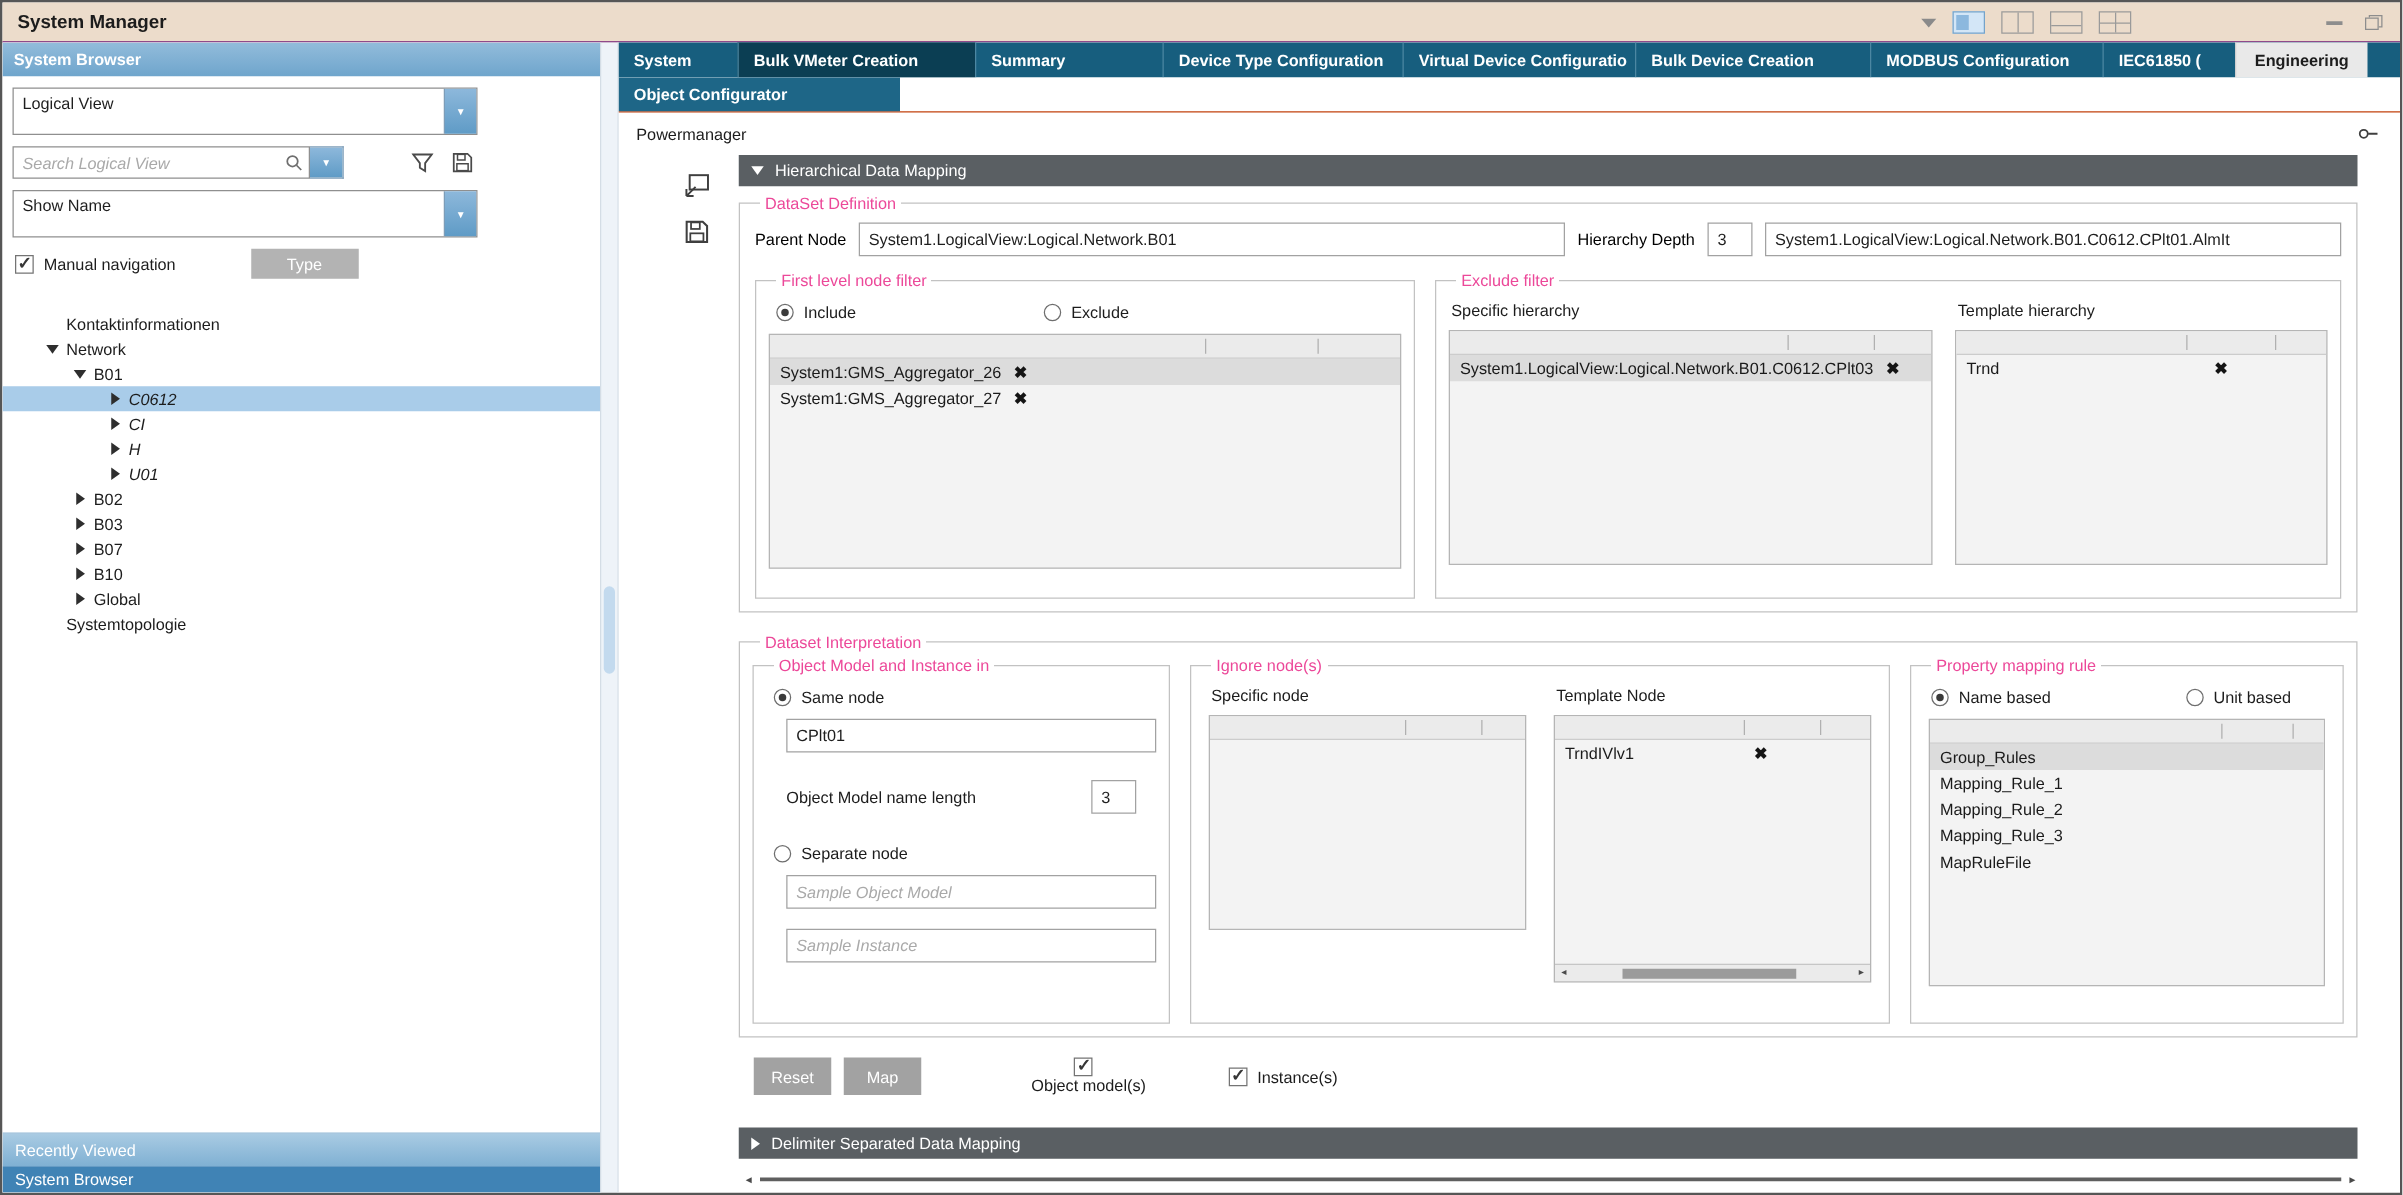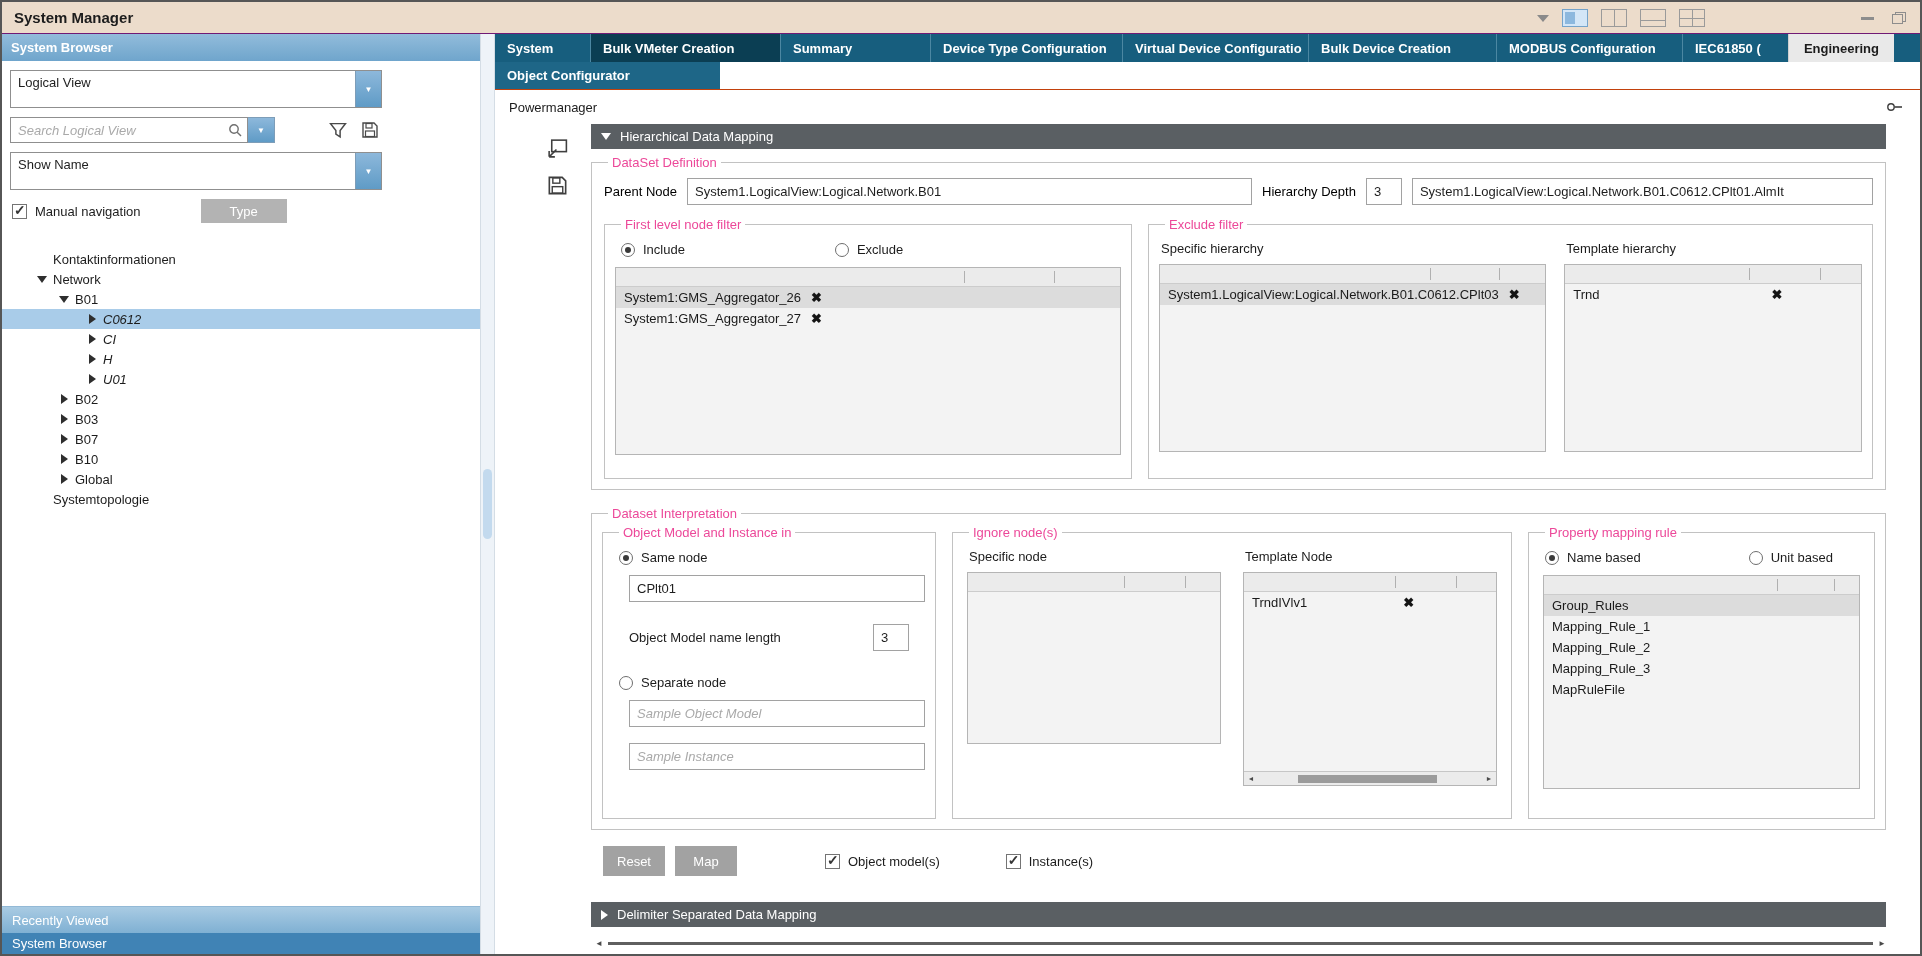--- a/index.html
+++ b/index.html
@@ -152,21 +152,21 @@
   .hs-track { flex:1; height:8px; position:relative; margin:0 2px; }
   .hs-thumb { position:absolute; left:18%; width:62%; top:0; height:8px; background:#9b9b9b; }
   .pmr-radios { display:flex; margin:8px 0 10px 6px; }
   .pmr-radios .radio-item:last-child { margin-left:108px; }
   .pmr-list { height:214px; margin:0 4px; }
 
   .actions { display:flex; align-items:center; margin:16px 0 0 12px; flex:none; }
   .btn { width:62px; height:30px; background:#a2a2a2; color:#fff; font-size:13px; display:flex;
          align-items:center; justify-content:center; margin-right:10px; }
   .cbrow2 { display:flex; align-items:center; }
-  .cbrow2.first { margin-left:78px; } .cbrow2.second { margin-left:66px; }
+  .cbrow2.first { margin-left:78px;flex-direction:column; } .cbrow2.second { margin-left:66px; }
 
   .sec-header.dsm { margin-top:26px; }
   .main-hscroll { position:absolute; bottom:5px; left:100px; right:34px; height:12px; display:flex; align-items:center; }
   .mh-arrow { font-size:8px; color:#4a4a4a; flex:none; }
   .mh-line { flex:1; height:3px; background:#5f5f5f; margin:0 5px; }
 </style>
 </head>
 <body>
 
 <div class="window">

